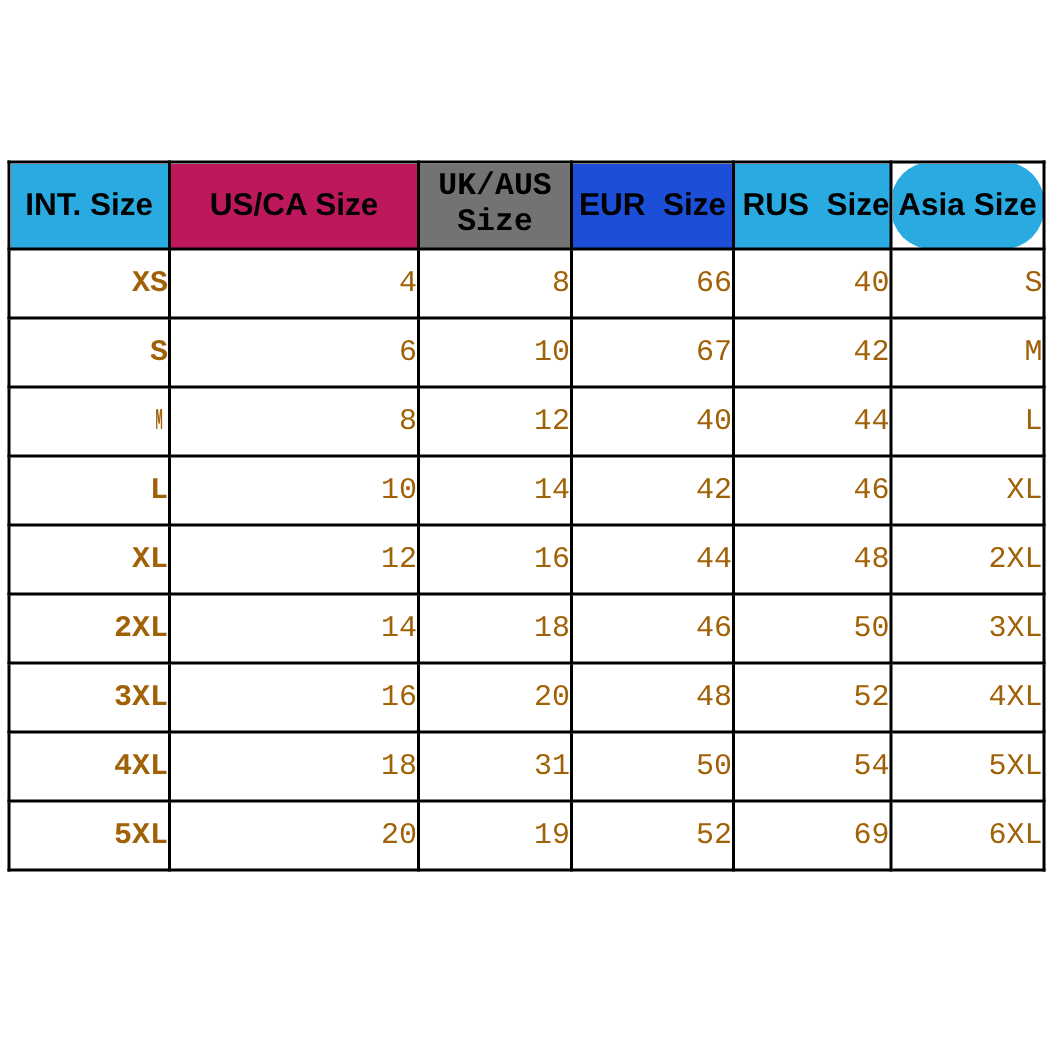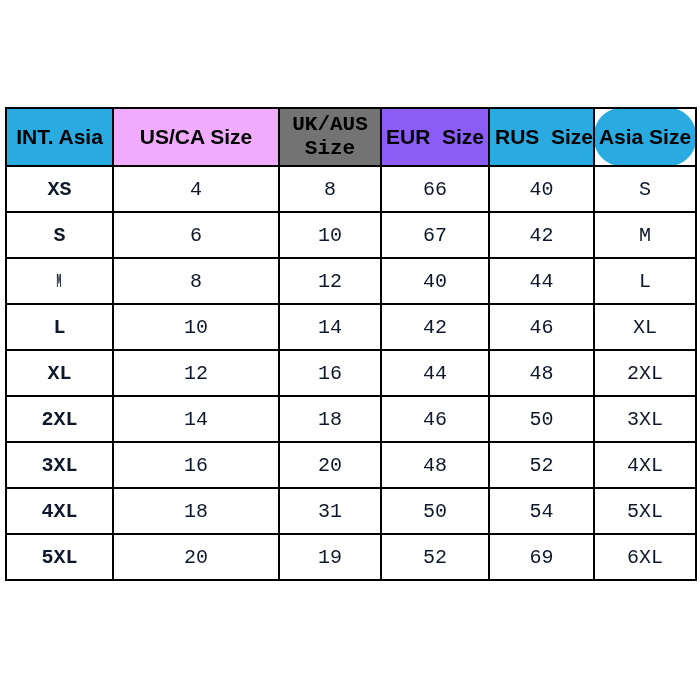--- a/index.html
+++ b/index.html
@@ -36,22 +36,23 @@
     font-weight: bold;
     font-size: 21px;
     color: #000000;
     white-space: pre-wrap;
     line-height: 1.15;
   }
   table.size-chart td {
     height: 44px;
     font-family: "Liberation Mono", monospace;
     font-size: 20px;
-    color: #0f172a;
+    color: #a16207;
     background: #ffffff;
+    text-align: right;
   }
   table.size-chart td.int-col {
     font-weight: bold;
   }
   table.size-chart td span.cell-text {
     display: inline-block;
   }
   table.size-chart td span.glyph-m {
     transform: scaleX(0.40);
     font-weight: bold;
@@ -65,24 +66,24 @@
     <colgroup>
       <col style="width:107px">
       <col style="width:166px">
       <col style="width:102px">
       <col style="width:108px">
       <col style="width:105px">
       <col style="width:102px">
     </colgroup>
     <thead>
       <tr id="header-row">
-          <th style="background: rgb(41, 171, 226);">INT. Asia</th>
-          <th style="background: #f0abfc;">US/CA Size</th>
+          <th style="background: rgb(41, 171, 226);">INT. Size</th>
+          <th style="background: #be185d;">US/CA Size</th>
           <th style="background: #737373; font-family: Liberation Mono, monospace;">UK/AUS Size</th>
-          <th style="background: #8b5cf6; margin-top: 44px;">EUR  Size</th>
+          <th style="background: #1d4ed8; margin-top: 44px;">EUR  Size</th>
           <th style="background: rgb(41, 171, 226); text-align: right;">RUS  Size</th>
           <th style="background: rgb(41, 171, 226); border-radius: 27px;">Asia Size</th>
         </tr>
     </thead>
     <tbody id="table-body">
         <tr>
           <td class="int-col"><span class="cell-text">XS</span></td>
           <td><span class="cell-text">4</span></td>
           <td><span class="cell-text">8</span></td>
           <td><span class="cell-text">66</span></td>

